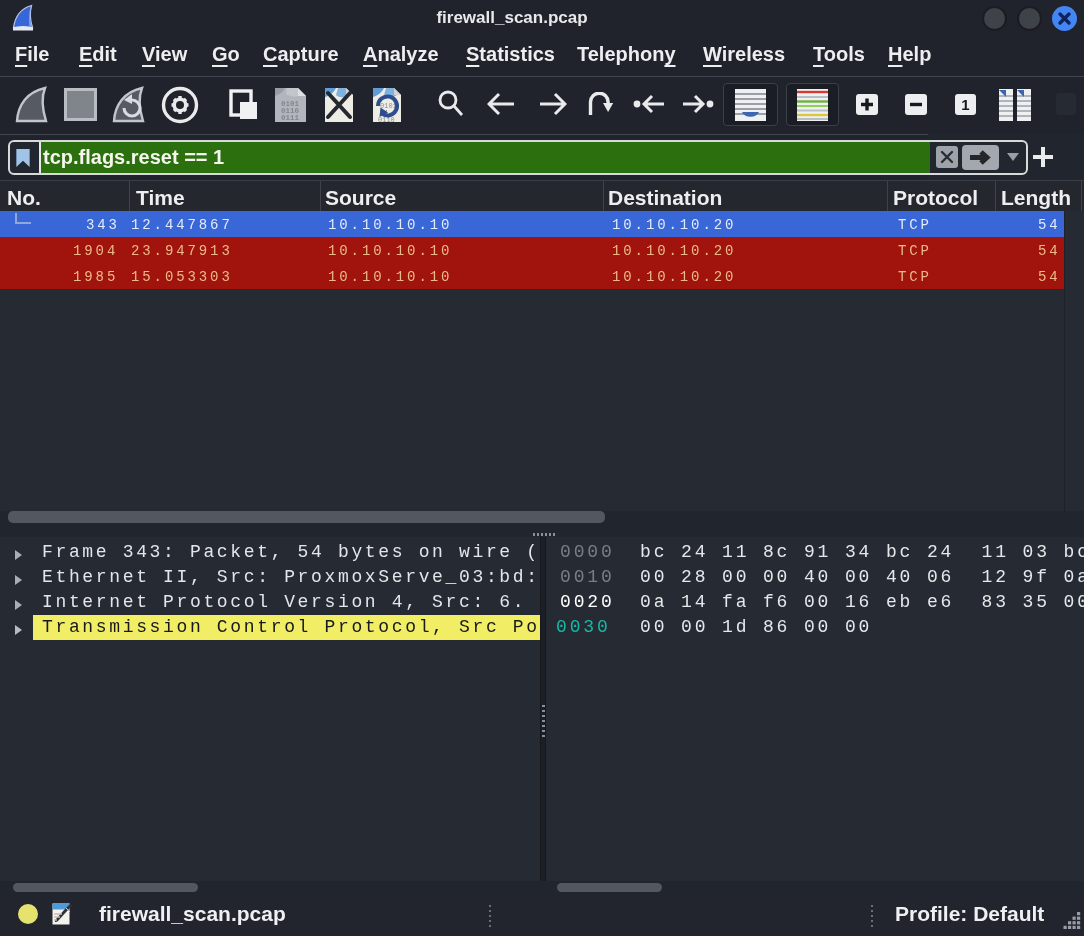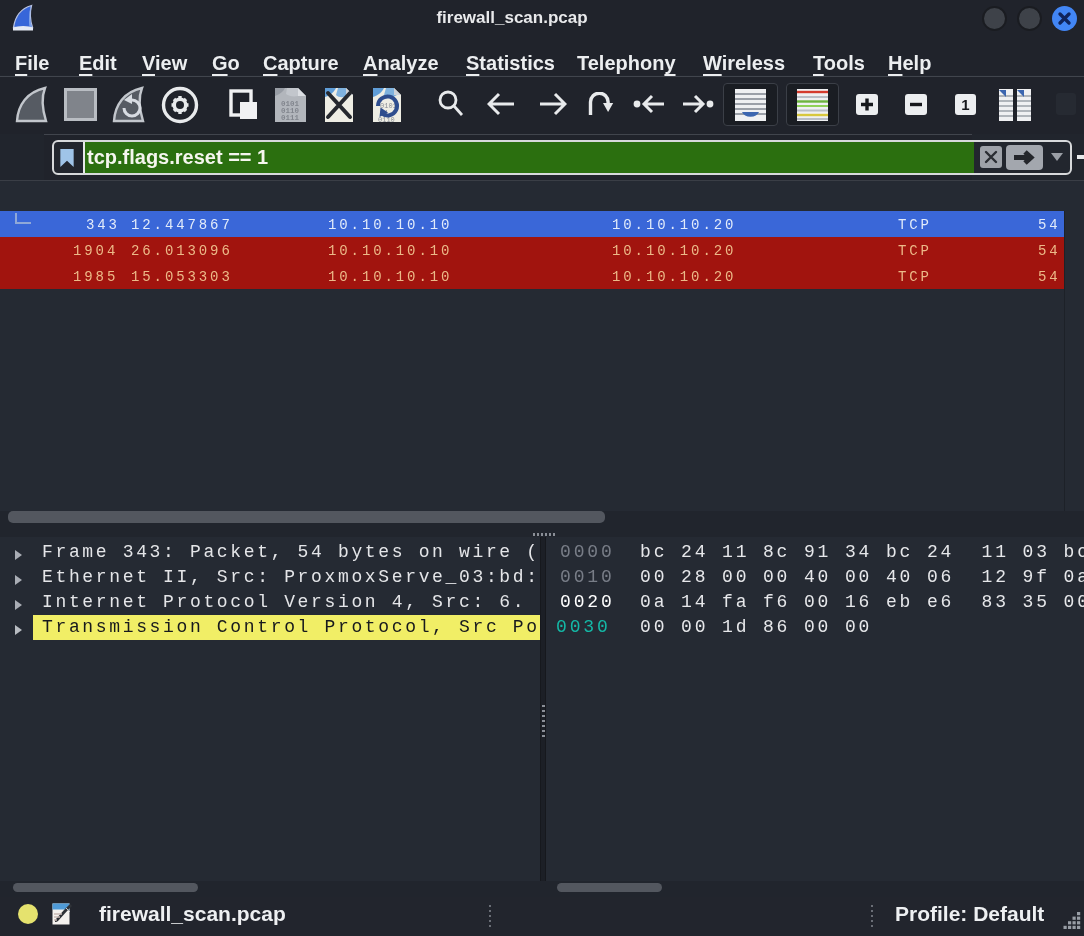--- a/index.html
+++ b/index.html
@@ -4,26 +4,26 @@
 <style>
   html,body{margin:0;padding:0;}
   body{width:1084px;height:936px;overflow:hidden;background:#21252d;filter:blur(0.55px);font-family:"Liberation Sans",sans-serif;position:relative;}
   .abs{position:absolute;}
   
   #titlebar{left:0;top:0;width:1084px;height:37px;background:#20232b;}
   #title-text{left:0;top:0;width:1024px;height:37px;line-height:35px;text-align:center;color:#e8e9eb;font-size:17px;font-weight:bold;}
   .winbtn{width:25px;height:25px;border-radius:50%;top:6px;}
   
   #menubar{left:0;top:37px;width:1084px;height:38px;background:#20232b;color:#eceef0;font-size:20px;font-weight:bold;}
-  .mi{position:absolute;top:15px;text-align:right;}
+  .mi{position:absolute;top:6px;text-align:right;}
   .mi u{text-decoration-thickness:2px;text-underline-offset:4px;}
   
   #toolbar{left:0;top:76px;width:1084px;height:57px;background:#20232b;border-top:1px solid #41454d;}
   
-  #filterbar{left:0;top:134px;width:928px;height:46px;background:#20232b;border-top:1px solid #41454d;box-sizing:border-box;margin-left:44px;}
+  #filterbar{left:0;top:134px;width:928px;height:46px;background:#20232b;border-top:1px solid #41454d;box-sizing:border-box;}
   #filterfield{left:8px;top:5px;width:1016px;height:31px;border:2px solid #d7d9db;border-radius:6px;background:#22262e;overflow:hidden;}
   #filtergreen{left:29px;top:0;width:889px;height:31px;background:#2b6f0f;border-left:2px solid #e6e8e9;}
   #filtertext{left:2px;top:0px;height:31px;line-height:30px;color:#f5f6ee;font-size:20px;font-weight:bold;}
   
   #plist{left:0;top:180px;width:1084px;height:331px;background:#252a33;border-top:1px solid #3a3e46;box-sizing:border-box;}
   #phead{left:0;top:0;width:1084px;height:30px;background:#24272e;color:#eceef0;font-size:21px;font-weight:bold;}
   .hsep{top:0px;width:1px;height:30px;background:#3e424a;}
   .prow{left:0;width:1064px;height:26px;font-family:"Liberation Mono",monospace;font-size:14px;letter-spacing:2.9px;line-height:26px;white-space:pre;}
   .cell{position:absolute;top:0;height:26px;line-height:29px;}
   .hcell{position:absolute;top:0;height:30px;line-height:34px;}
@@ -227,28 +227,42 @@
         </svg>
       </div>
       <div class="abs" style="left:997px;top:11px;width:0;height:0;border-top:8px solid #9a9ea5;border-left:6.5px solid transparent;border-right:6.5px solid transparent;"></div>
     </div>
     <svg class="abs" style="left:1030px;top:9px" width="26" height="26" viewBox="0 0 26 26">
       <path d="M13 3 L13 23 M3 13 L23 13" stroke="#e8eaec" stroke-width="4"></path>
     </svg>
   </div>
 
   <div class="abs" id="plist">
+    <div class="abs" id="phead" style="line-height:30px;">
+      <span class="hcell" style="left:7px">No.</span>
+      <span class="hcell" style="left:136px">Time</span>
+      <span class="hcell" style="left:325px">Source</span>
+      <span class="hcell" style="left:608px">Destination</span>
+      <span class="hcell" style="left:893px">Protocol</span>
+      <span class="hcell" style="left:1001px">Length</span>
+      <div class="abs hsep" style="left:129px"></div>
+      <div class="abs hsep" style="left:320px"></div>
+      <div class="abs hsep" style="left:603px"></div>
+      <div class="abs hsep" style="left:887px"></div>
+      <div class="abs hsep" style="left:995px"></div>
+      <div class="abs hsep" style="left:1081px"></div>
+    </div>
     <div class="abs prow" style="top:30px;background:#3a67d8;color:#e2ebfa;">
       <svg class="abs" style="left:14px;top:2px" width="20" height="14" viewBox="0 0 20 14">
         <path d="M2 0 L2 10 L17 10" stroke="#8fa8d8" stroke-width="2" fill="none"></path>
       </svg>
       <span class="cell" style="left:86px">343</span><span class="cell" style="left:131px">12.447867</span><span class="cell" style="left:328px">10.10.10.10</span><span class="cell" style="left:612px">10.10.10.20</span><span class="cell" style="left:898px">TCP</span><span class="cell" style="left:1038px">54</span>
     </div>
     <div class="abs prow" style="top:56px;background:#a1140e;color:#ecb988;">
-      <span class="cell" style="left:73px">1904</span><span class="cell" style="left:131px">26.013096</span><span class="cell" style="left:328px">10.10.10.10</span><span class="cell" style="left:612px">10.10.10.20</span><span class="cell" style="left:898px">TCP</span><span class="cell" style="left:1038px">54</span>
+      <span class="cell" style="left:73px">1904</span><span class="cell" style="left:131px">23.947913</span><span class="cell" style="left:328px">10.10.10.10</span><span class="cell" style="left:612px">10.10.10.20</span><span class="cell" style="left:898px">TCP</span><span class="cell" style="left:1038px">54</span>
     </div>
     <div class="abs prow" style="top:82px;background:#a1140e;color:#ecb988;">
       <span class="cell" style="left:73px">1985</span><span class="cell" style="left:131px">15.053303</span><span class="cell" style="left:328px">10.10.10.10</span><span class="cell" style="left:612px">10.10.10.20</span><span class="cell" style="left:898px">TCP</span><span class="cell" style="left:1038px">54</span>
     </div>
   </div>
 
   <div class="abs" style="left:1064px;top:211px;width:1px;height:300px;background:#1d2128;"></div>
   <div class="abs sbthumb" style="left:8px;top:511px;width:597px;height:12px;"></div>
 
   <div class="abs" style="left:533px;top:533px;width:22px;height:3px;background:repeating-linear-gradient(90deg,#8a8e96 0 2px,transparent 2px 4px);"></div>

